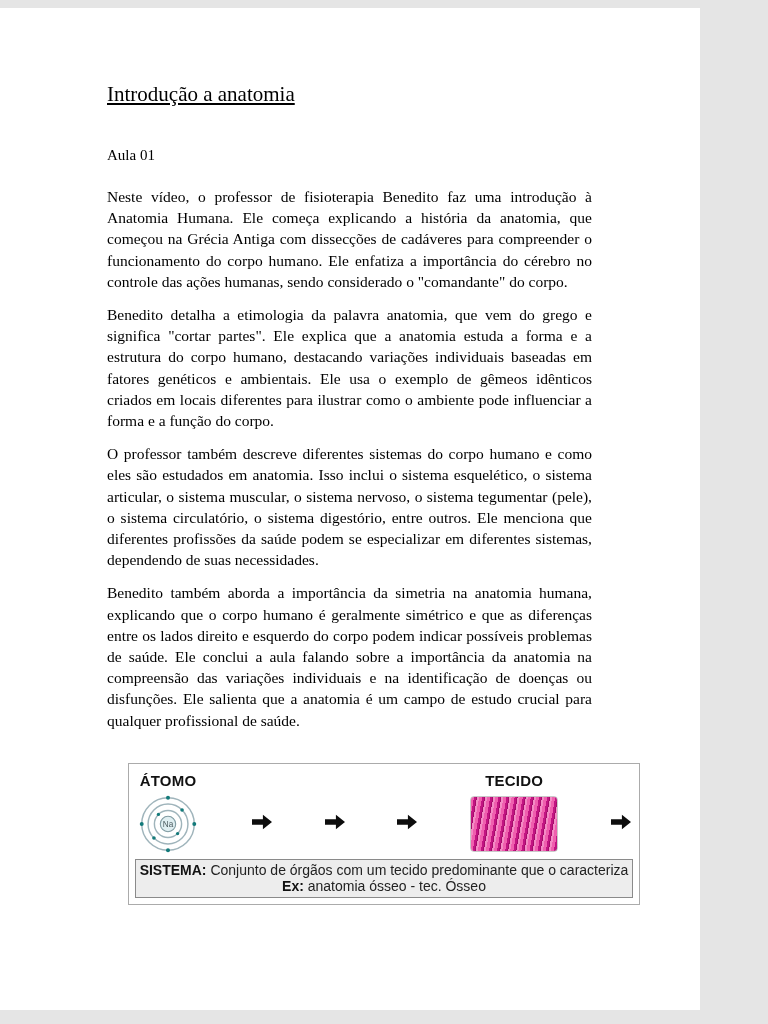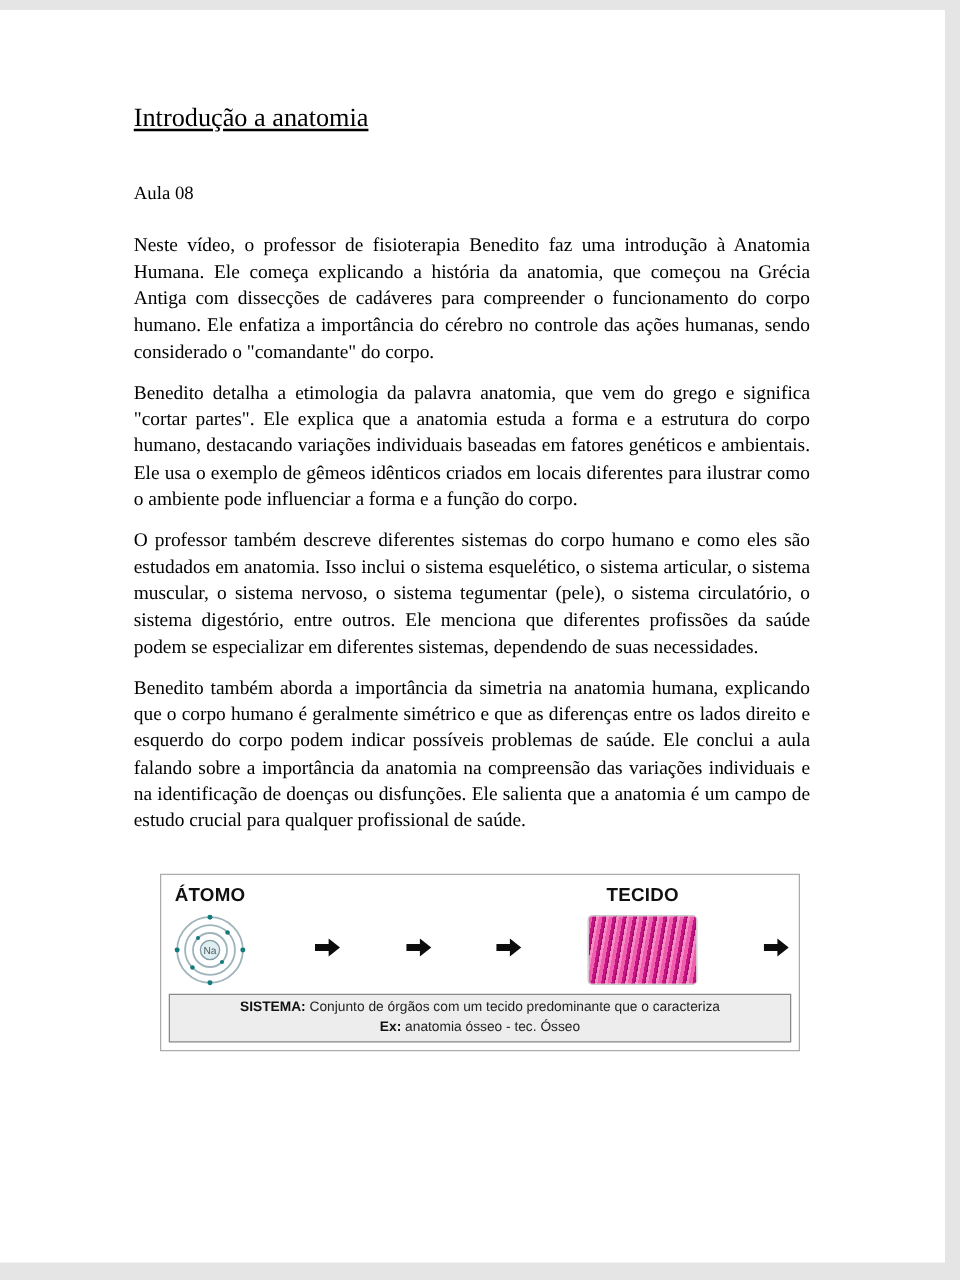--- a/index.html
+++ b/index.html
@@ -5,21 +5,21 @@
   html, body { margin: 0; padding: 0; }
   body {
     width: 768px;
     height: 1024px;
     background: #e5e5e5;
     overflow: hidden;
     font-family: "Liberation Serif", serif;
   }
   .page {
     box-sizing: border-box;
-    width: 756px;
+    width: 700px;
     height: 1002px;
     margin-top: 8px;
     background: #ffffff;
     padding: 74px 108px 0 107px;
     color: #000;
   }
   .title {
     font-size: 21px;
     font-weight: 400;
     text-decoration: underline;
@@ -70,36 +70,36 @@
       #c21482 3px, #c21482 5px,
       #a50d6b 5px, #a50d6b 6px,
       #f48cc5 6px, #f48cc5 8px);
   }
   .caption {
     border: 1px solid #8a8a8a;
     background: #ededed;
     margin-top: 2px;
     text-align: center;
     font-family: "Liberation Sans", sans-serif;
-    font-size: 11px;
+    font-size: 14px;
     color: #222;
     padding: 2px 2px 3px 2px;
   }
   .caption .line { line-height: 16px; }
   .caption b { color: #111; }
   svg text { font-family: "Liberation Sans", sans-serif; }
 </style>
 </head>
 <body>
 
 <div class="page">
 
   <h1 class="title">Introdução a anatomia</h1>
 
-  <p class="subtitle">Aula 08</p>
+  <p class="subtitle">Aula 01</p>
 
   <p class="para">Neste vídeo, o professor de fisioterapia Benedito faz uma introdução à Anatomia Humana. Ele começa explicando a história da anatomia, que começou na Grécia Antiga com dissecções de cadáveres para compreender o funcionamento do corpo humano. Ele enfatiza a importância do cérebro no controle das ações humanas, sendo considerado o "comandante" do corpo.</p>
   <p class="para">Benedito detalha a etimologia da palavra anatomia, que vem do grego e significa "cortar partes". Ele explica que a anatomia estuda a forma e a estrutura do corpo humano, destacando variações individuais baseadas em fatores genéticos e ambientais. Ele usa o exemplo de gêmeos idênticos criados em locais diferentes para ilustrar como o ambiente pode influenciar a forma e a função do corpo.</p>
   <p class="para">O professor também descreve diferentes sistemas do corpo humano e como eles são estudados em anatomia. Isso inclui o sistema esquelético, o sistema articular, o sistema muscular, o sistema nervoso, o sistema tegumentar (pele), o sistema circulatório, o sistema digestório, entre outros. Ele menciona que diferentes profissões da saúde podem se especializar em diferentes sistemas, dependendo de suas necessidades.</p>
   <p class="para">Benedito também aborda a importância da simetria na anatomia humana, explicando que o corpo humano é geralmente simétrico e que as diferenças entre os lados direito e esquerdo do corpo podem indicar possíveis problemas de saúde. Ele conclui a aula falando sobre a importância da anatomia na compreensão das variações individuais e na identificação de doenças ou disfunções. Ele salienta que a anatomia é um campo de estudo crucial para qualquer profissional de saúde.</p>
 
   <div class="figure">
     <div class="levels">
 
       <div class="level">

